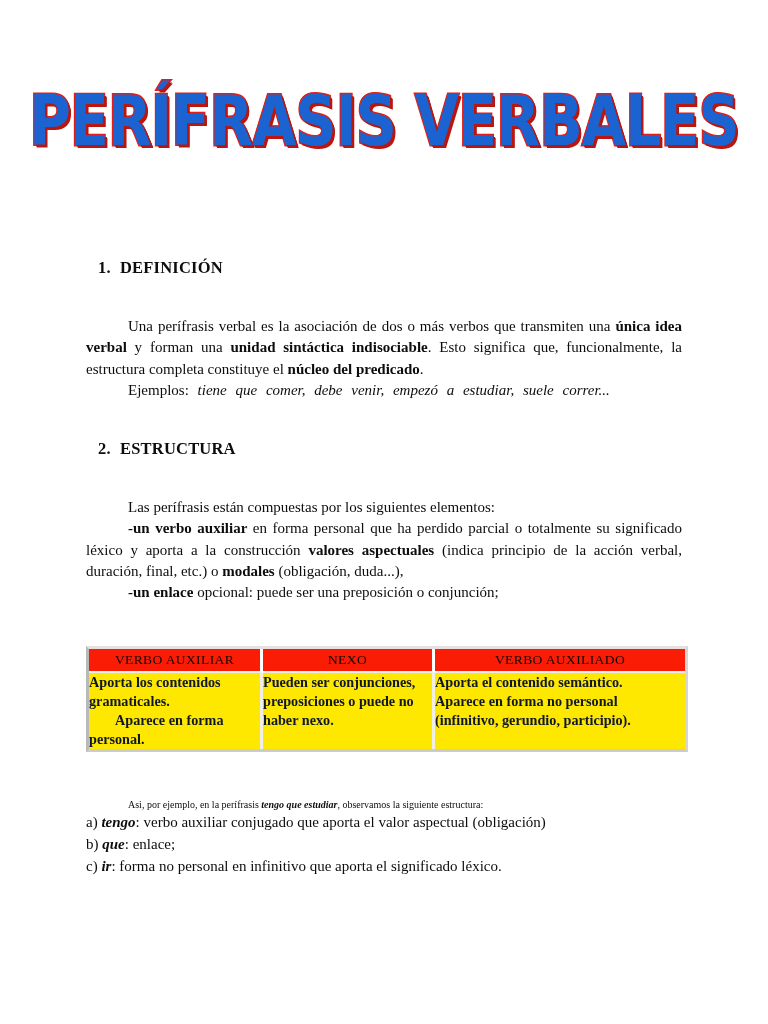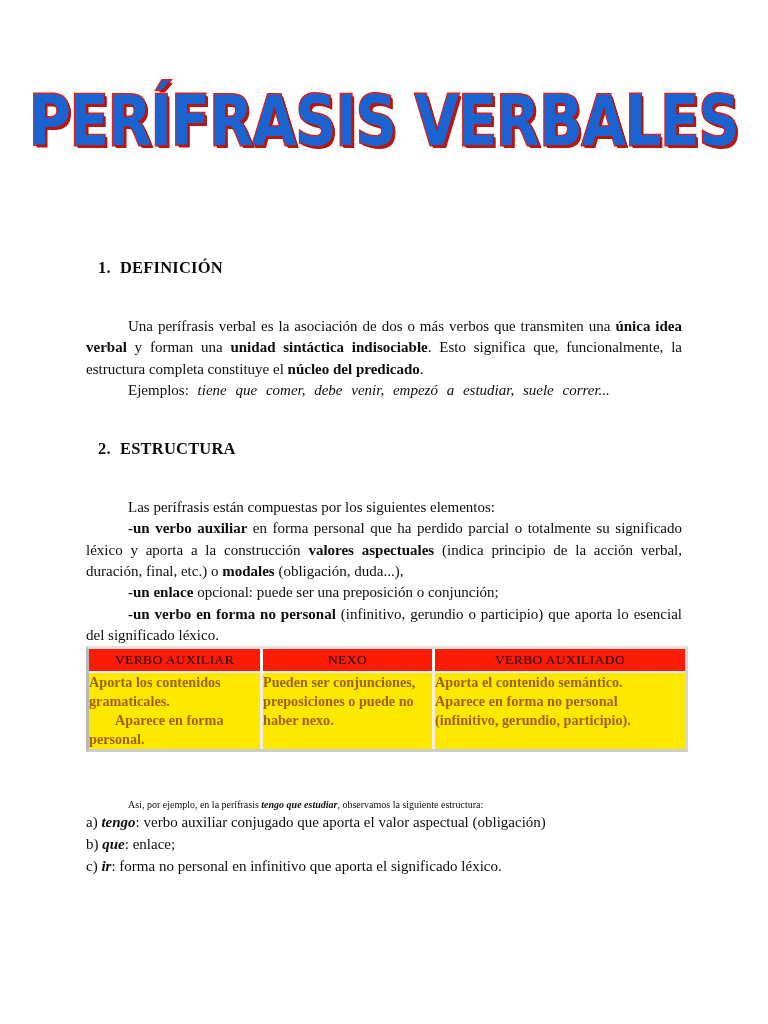--- a/index.html
+++ b/index.html
@@ -129,21 +129,21 @@
     line-height: 22px;
     border-right: 3px solid #ffffff;
     border-bottom: 2px solid #efefef;
   }
   td.head.last { border-right: none; }
   td.cell {
     background: #ffe800;
     font-weight: bold;
     font-size: 14.2px;
     line-height: 1.33;
-    color: #a16207;
+    color: #0f172a;
     padding: 9px 4px 10px 4px;
     border-right: 3px solid #f1efe4;
   }
   td.cell.last { border-right: none; }
   td.cell .ind { display: inline-block; width: 26px; }
   .col1 { width: 171px; }
   .col2 { width: 169px; }
   .col3 { width: 250px; }
 
   
@@ -185,21 +185,20 @@
     </h2>
 
     <div class="gap-lg"></div>
 
     <p class="para indent">Las perífrasis están compuestas por los siguientes elementos:</p>
 
     <p class="para indent"><b>-un verbo auxiliar</b><span> en forma personal que ha perdido parcial o totalmente su significado léxico y aporta a la construcción </span><b>valores aspectuales</b><span> (indica principio de la acción verbal, duración, final, etc.) o </span><b>modales</b><span> (obligación, duda...),</span></p>
 
     <p class="para indent"><b>-un enlace</b><span> opcional: puede ser una preposición o conjunción;</span></p>
 
-    <p class="para indent"><b>-un verbo en forma no personal</b><span> (infinitivo, gerundio o participio) que aporta lo esencial del significado léxico.</span></p>
 
   </div>
 
   <div class="table-block">
     <table class="pv">
       <tbody>
           <tr>
         <td class="head col1">VERBO AUXILIAR</td>
         <td class="head col2">NEXO</td>
         <td class="head col3 last">VERBO AUXILIADO</td>

